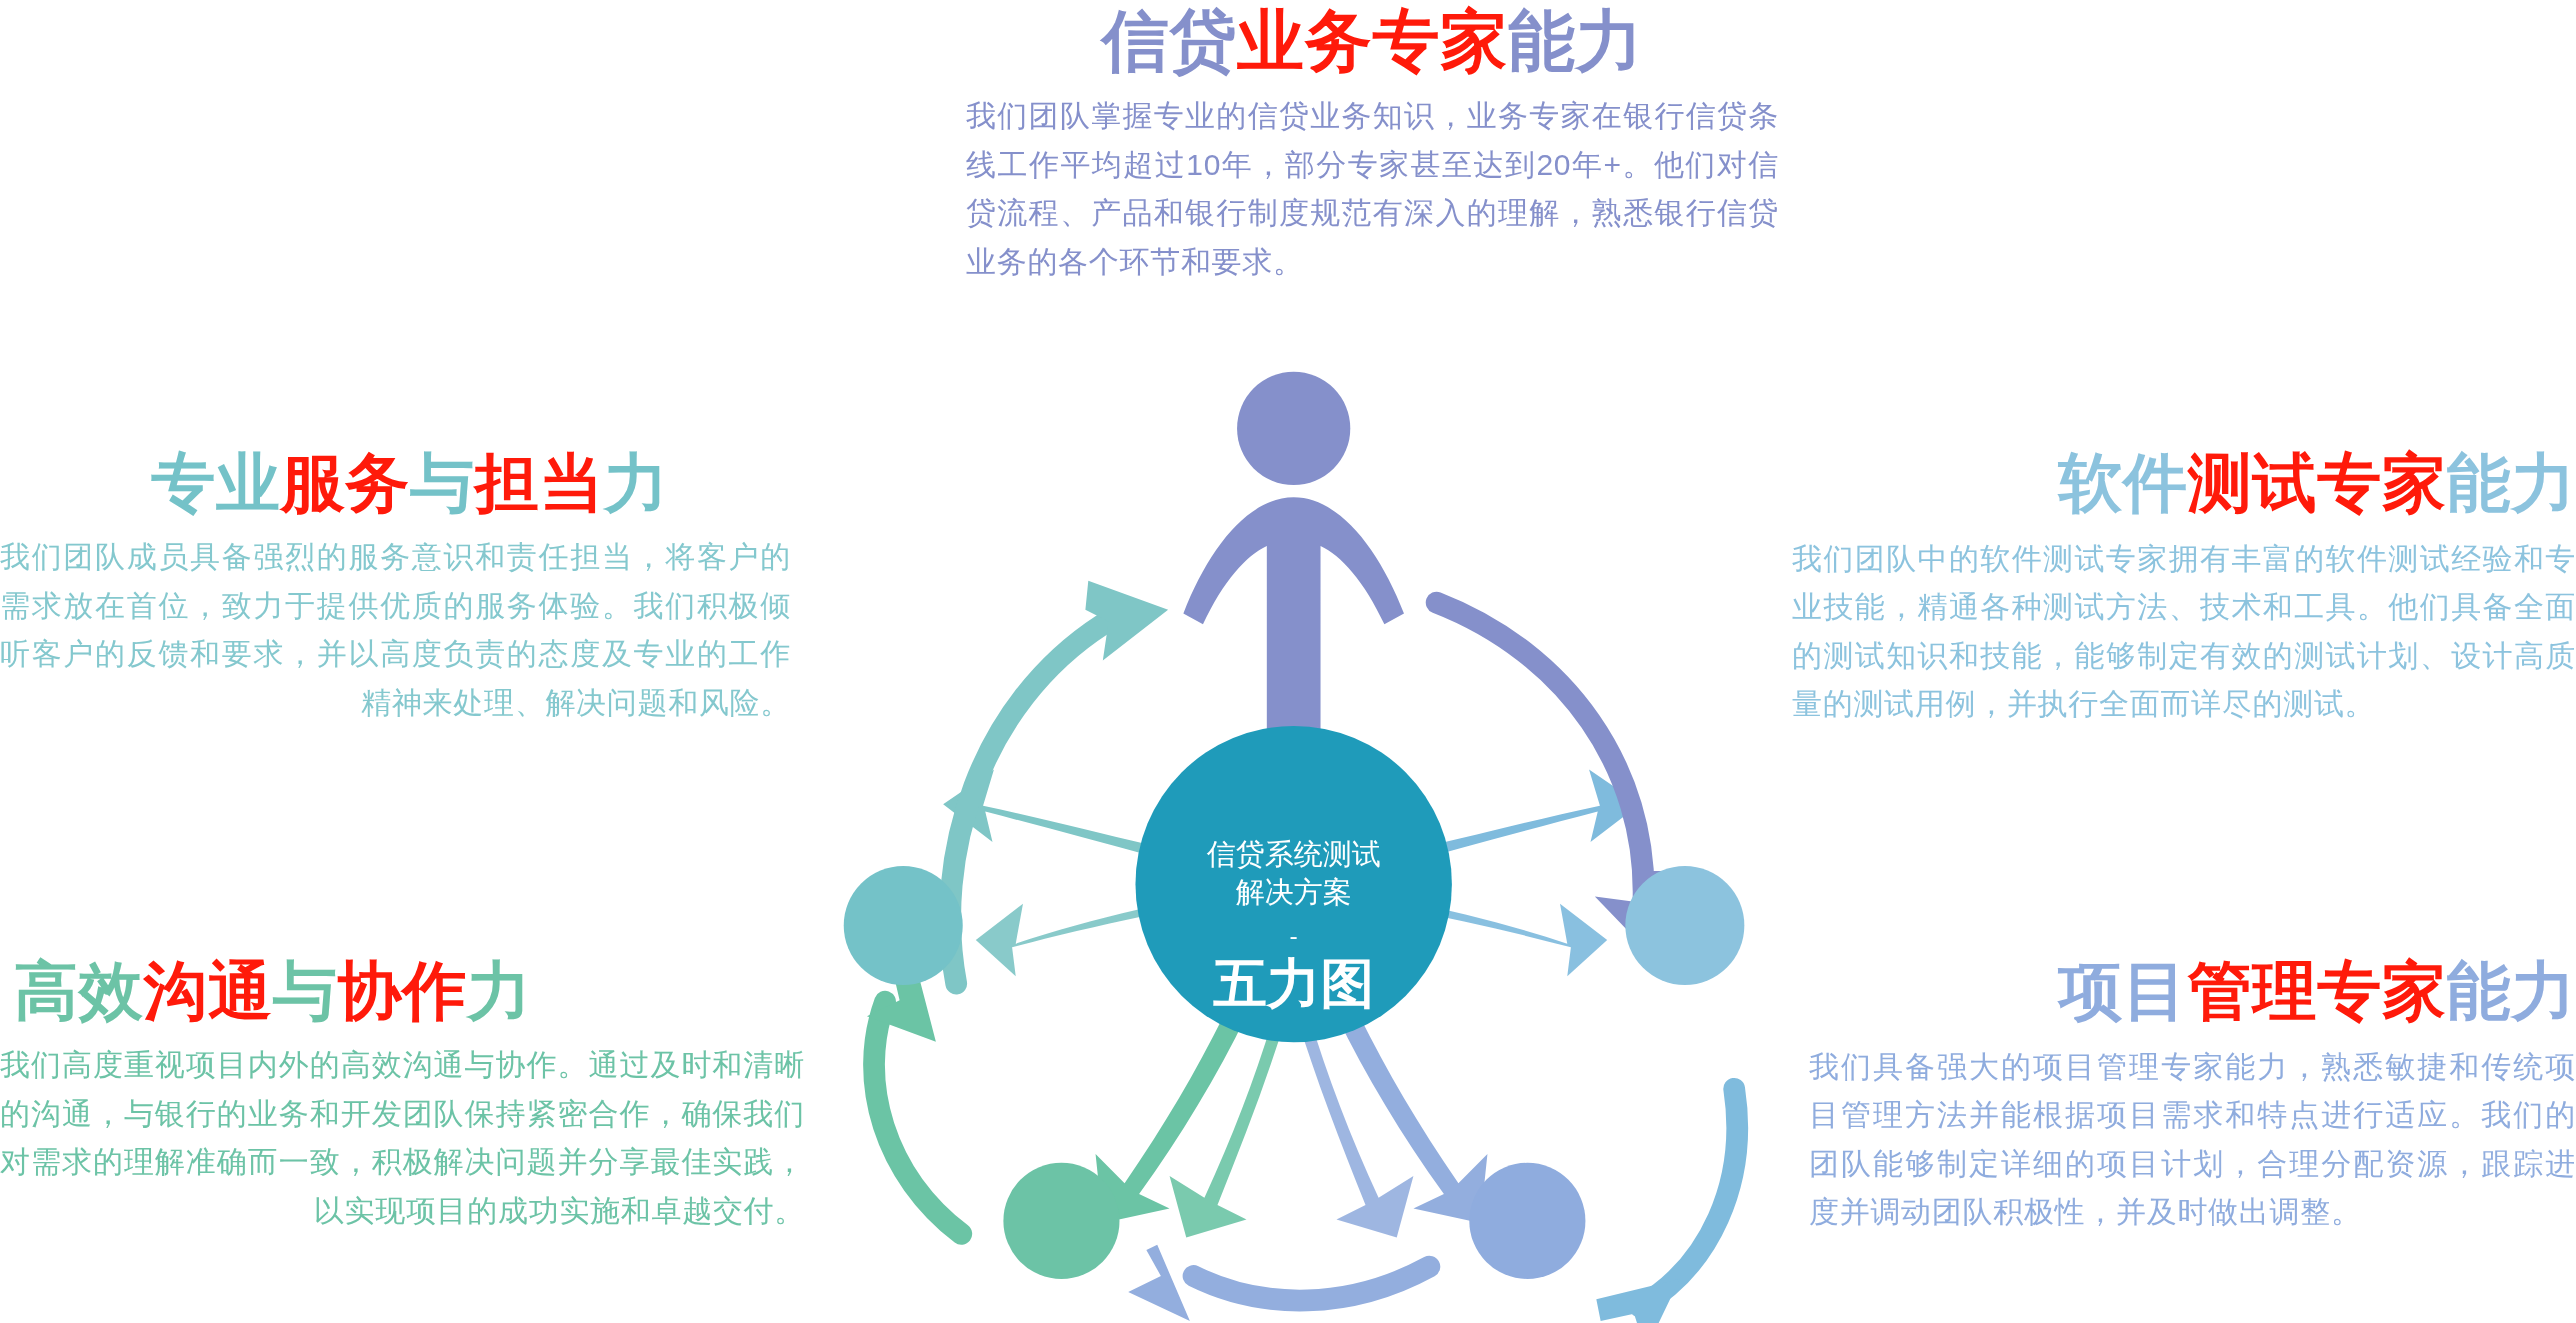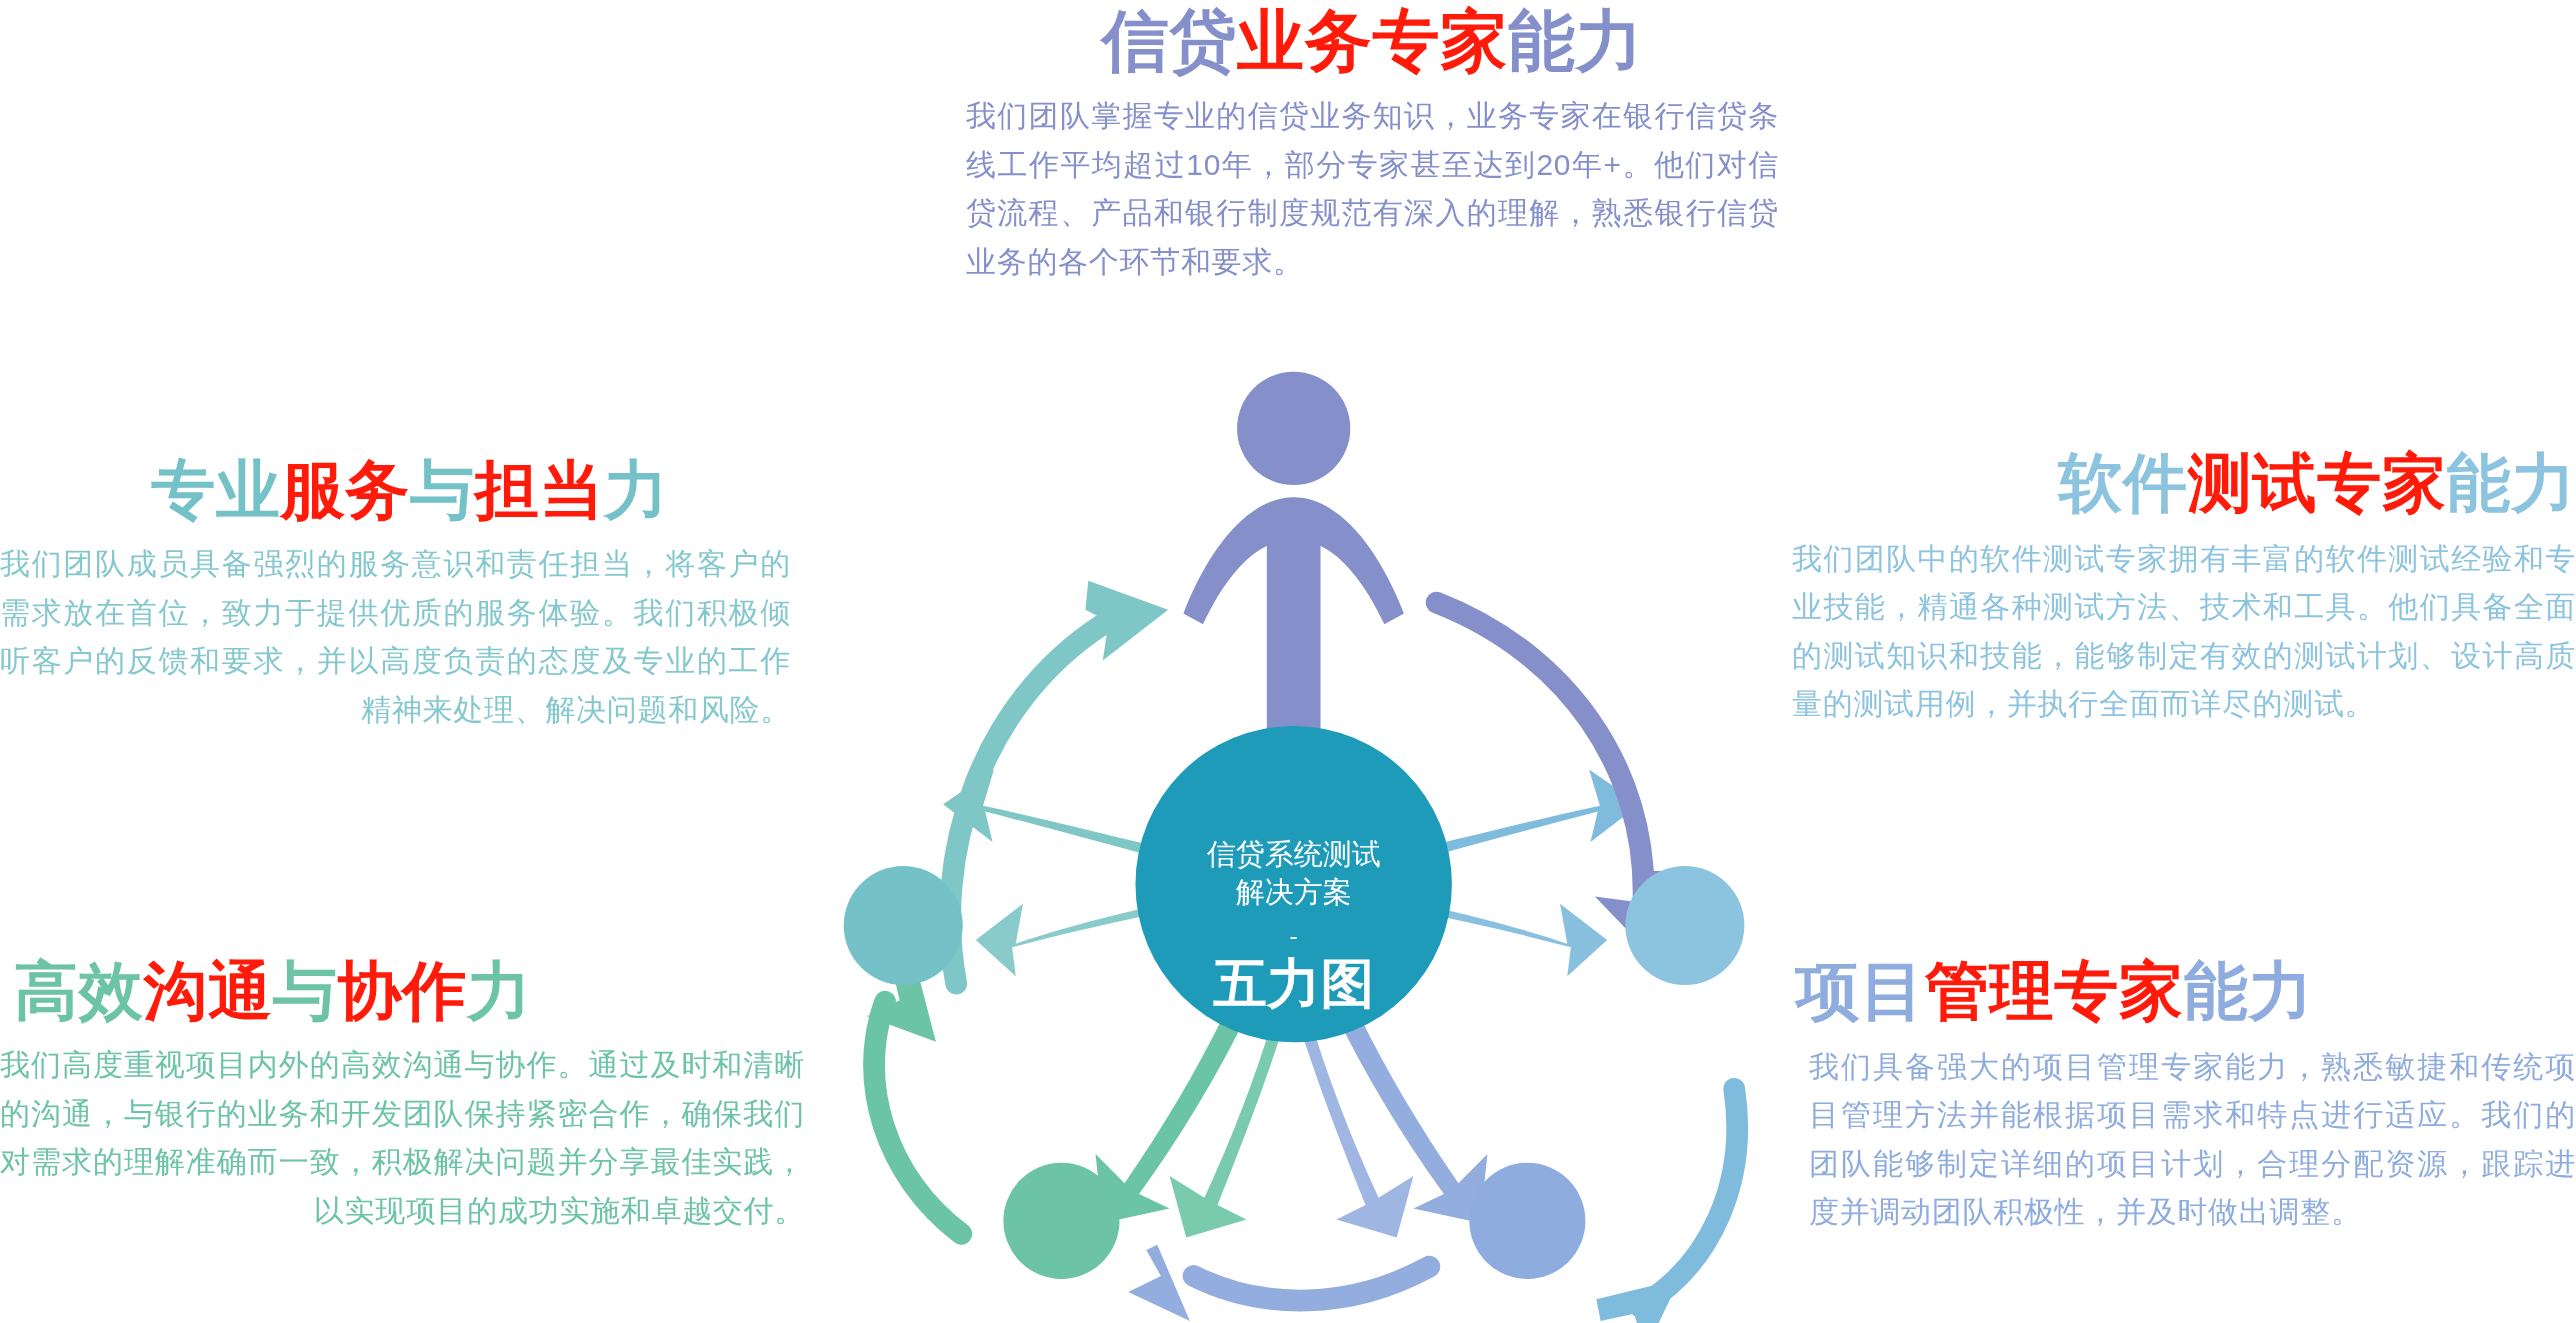--- a/index.html
+++ b/index.html
@@ -38,21 +38,20 @@
     width: 813px;
   }
   #blk-credit .heading { text-align: center; font-size: 67px; padding-top: 5.8px; }
   #blk-credit .body-text { text-align: justify; text-align-last: left; padding-top: 16px; }
 
   
   #blk-service {
     left: 0px;
     top: 450px;
     width: 791px;
-    margin-top: 7px;
   }
   #blk-service .heading { text-align: center; padding-left: 29px; }
   #blk-service .body-text { text-align: justify; text-align-last: right; padding-top: 16px; }
 
   
   #blk-qa {
     left: 1792px;
     top: 450px;
     width: 784px;
   }
@@ -67,21 +66,21 @@
   }
   #blk-comm .heading { text-align: left; padding-left: 14px; }
   #blk-comm .body-text { text-align: justify; text-align-last: right; padding-top: 16px; }
 
   
   #blk-pm {
     left: 1781px;
     top: 958px;
     width: 795px;
   }
-  #blk-pm .heading { text-align: left; padding-left: 14.5px; }
+  #blk-pm .heading { text-align: right; padding-left: 14.5px; }
   #blk-pm .body-text { text-align: justify; text-align-last: left; padding-top: 17.4px; margin-left: 28px; }
 
   
   #diagram {
     left: 798px;
     top: 363px;
     width: 987px;
     height: 961px;
   }
   #diagram svg { display: block; width: 987px; height: 961px; }

